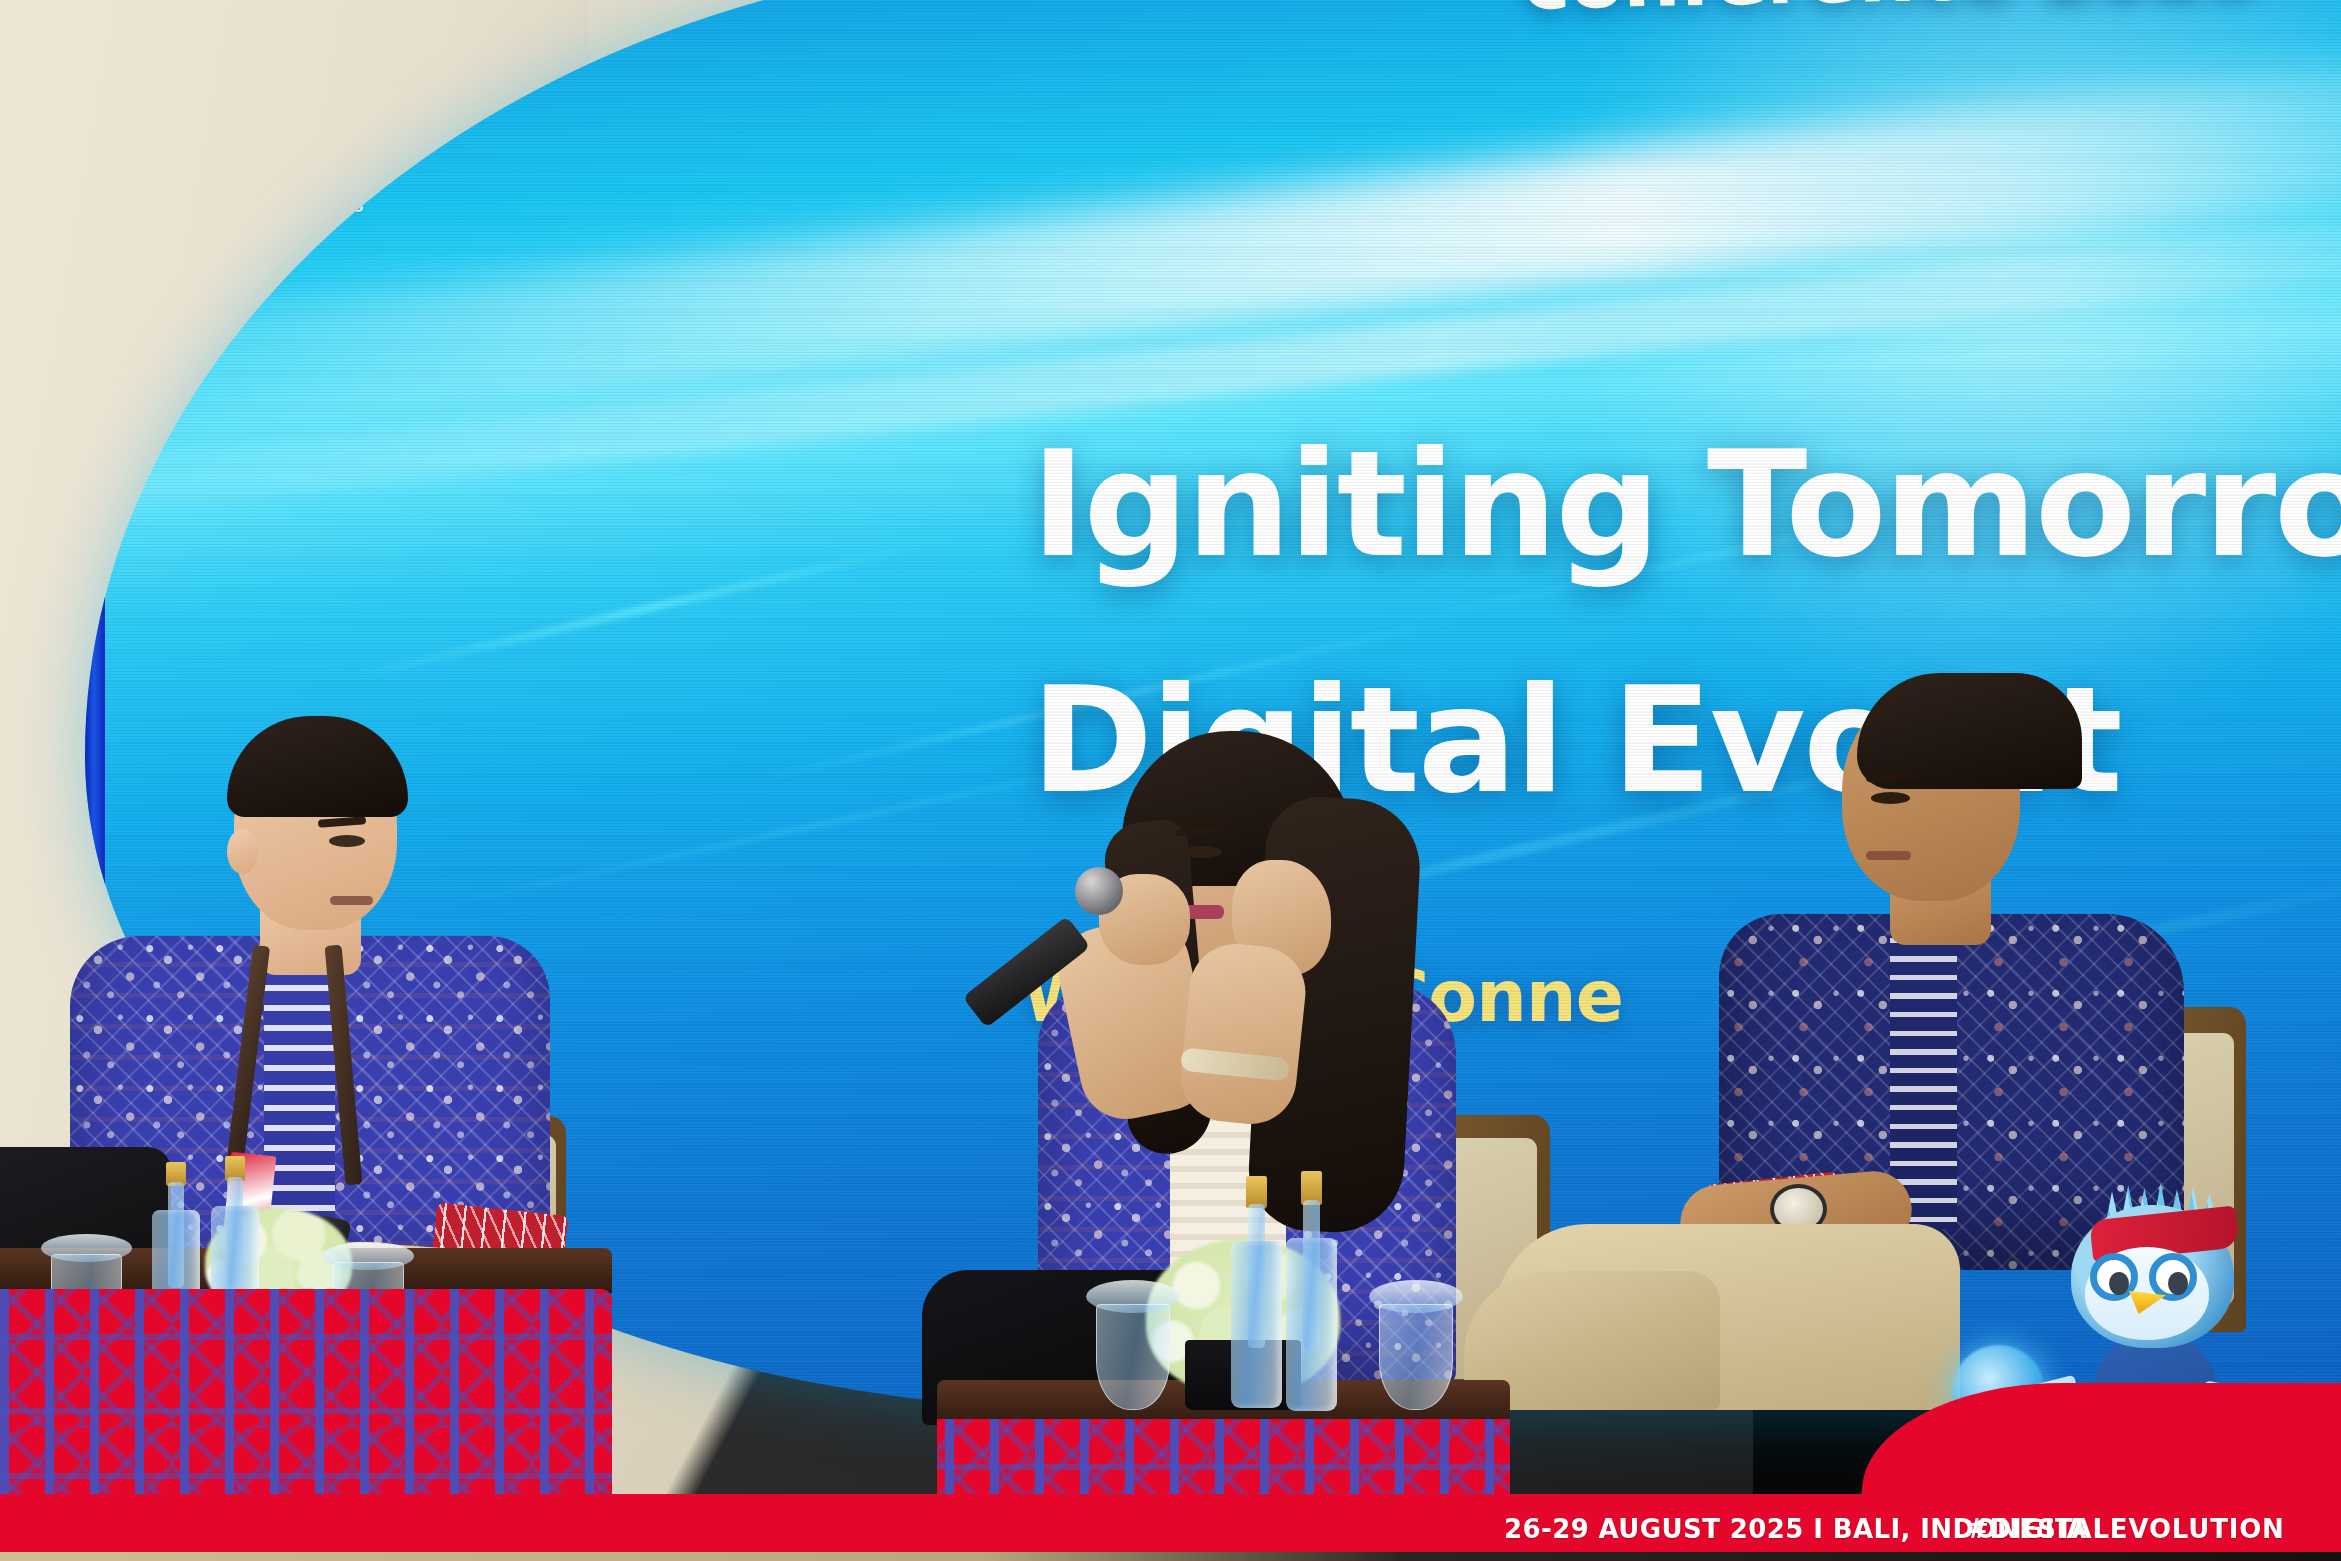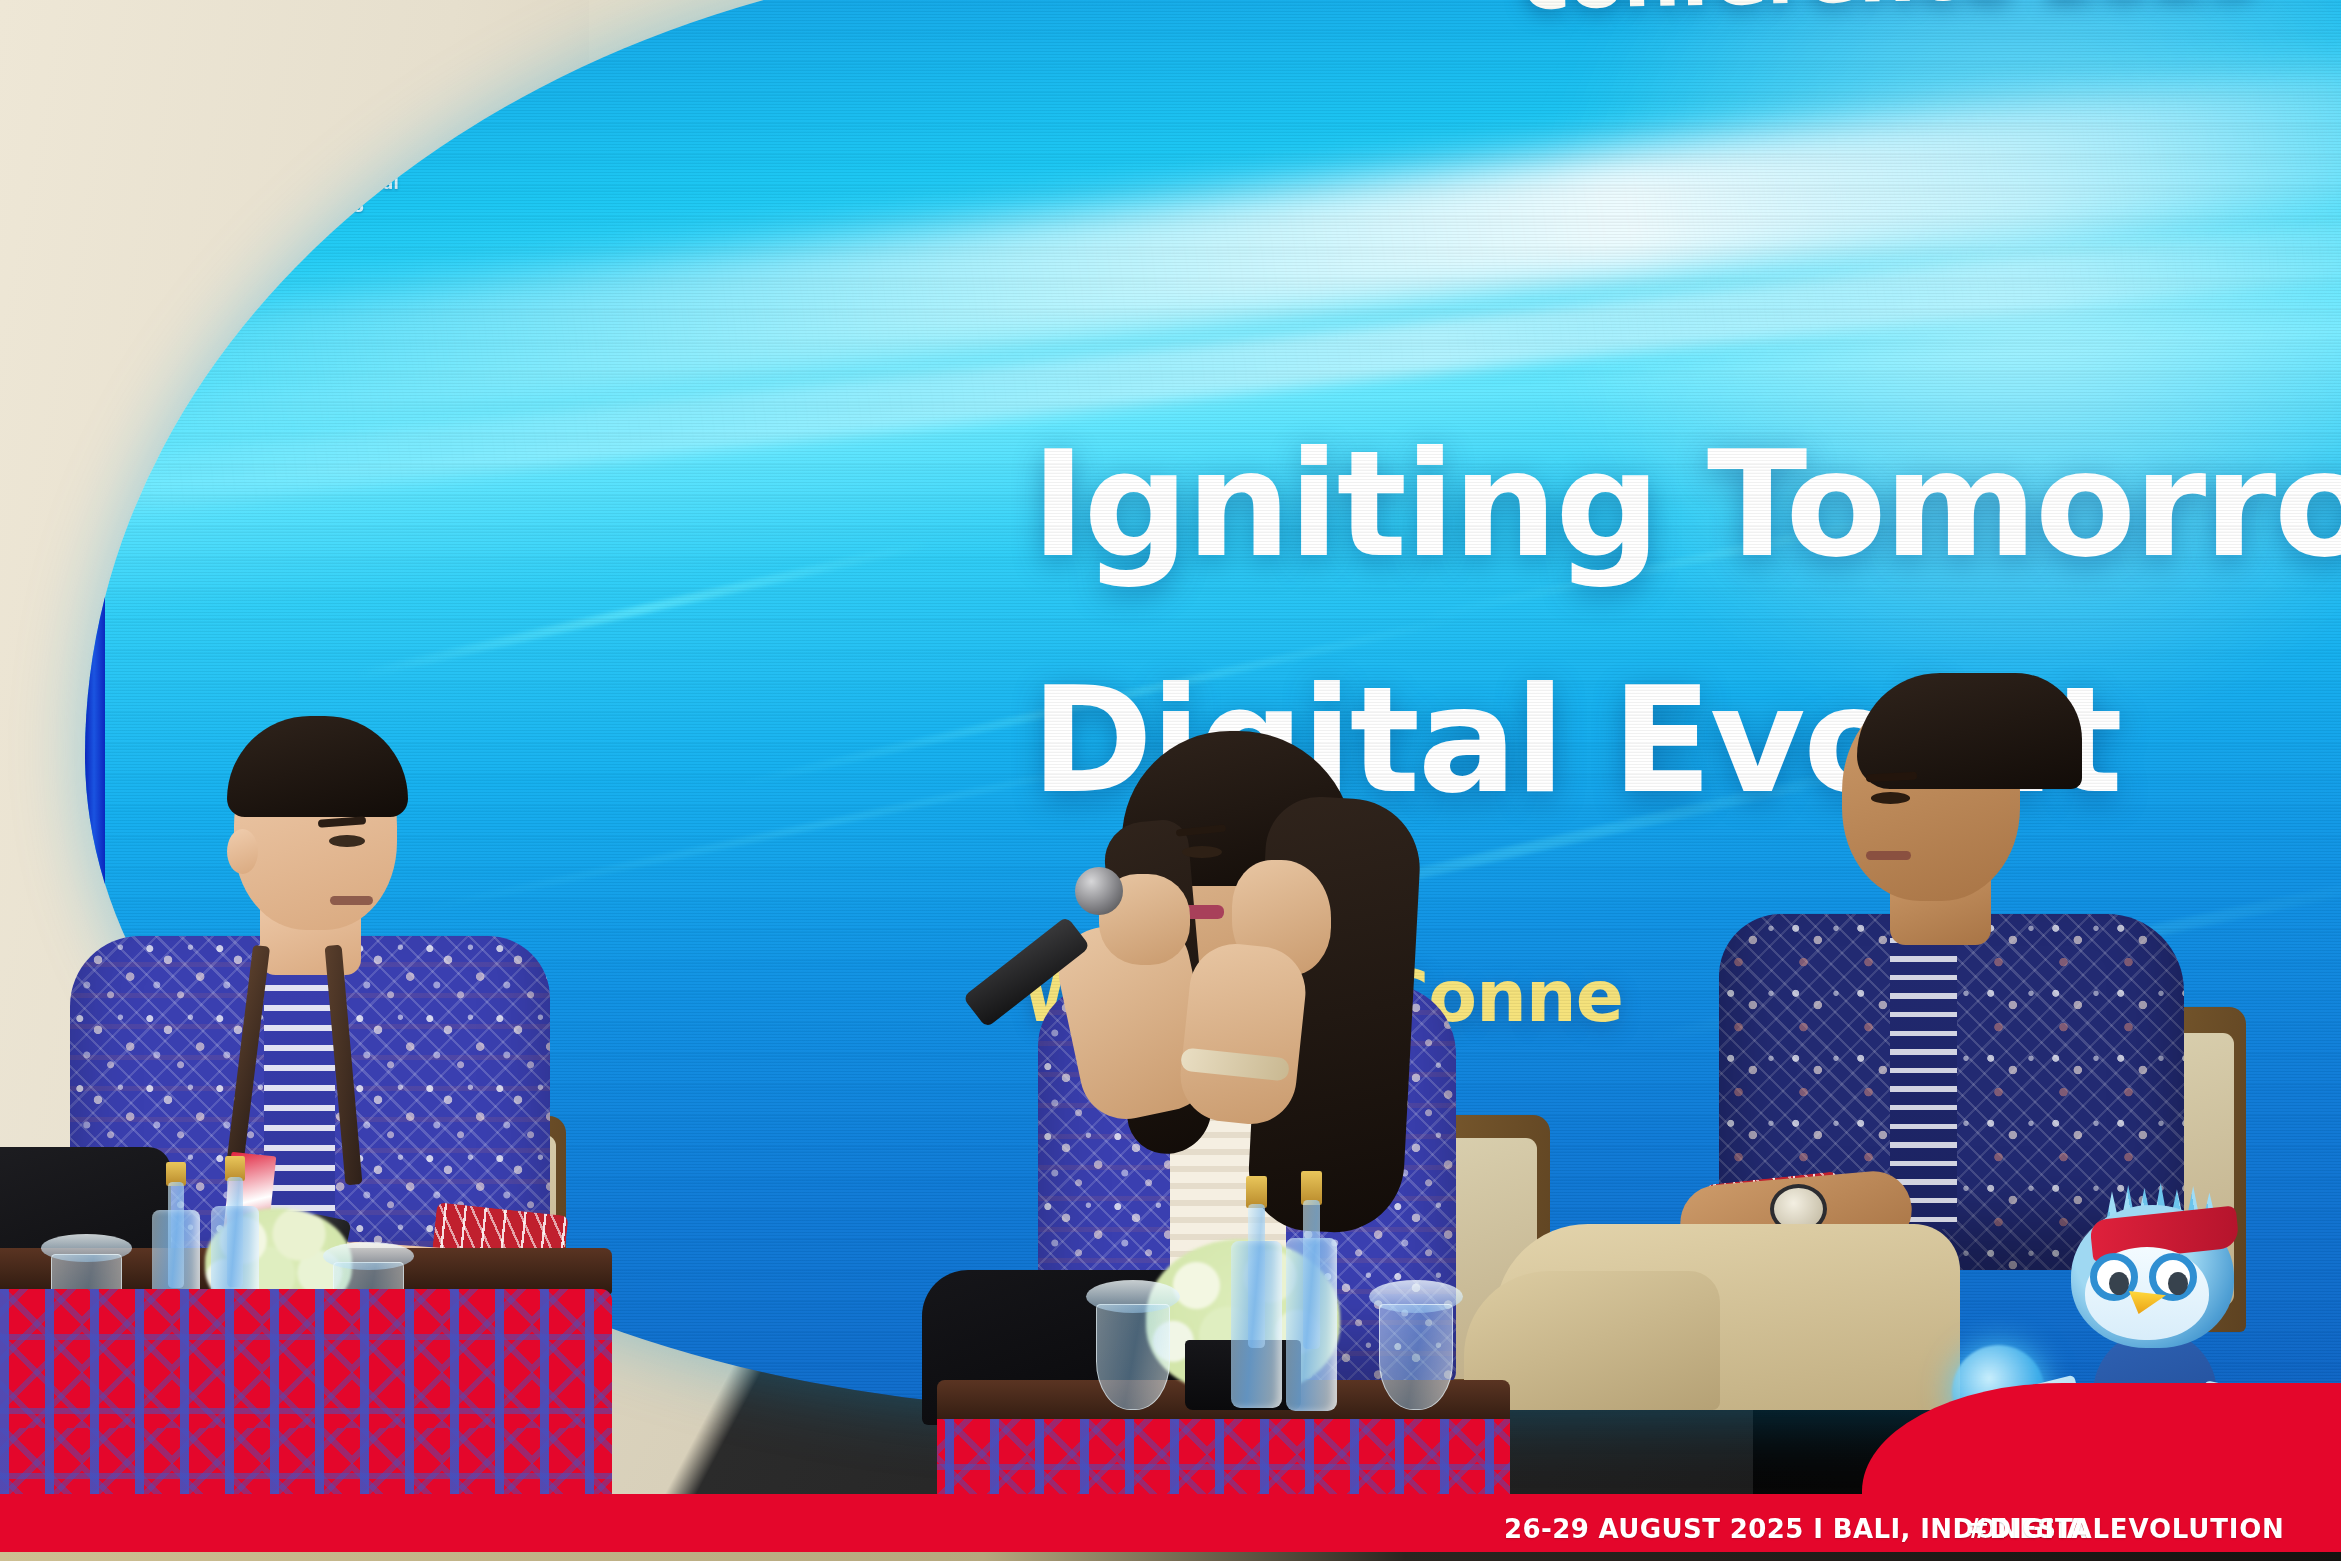--- a/index.html
+++ b/index.html
@@ -468,21 +468,21 @@
             <ellipse cx="104" cy="78" rx="13" ry="10"></ellipse>
           <ellipse cx="130" cy="76" rx="12" ry="9"></ellipse>
             <ellipse cx="154" cy="80" rx="10" ry="8"></ellipse>
           <ellipse cx="100" cy="98" rx="10" ry="8"></ellipse>
             <ellipse cx="124" cy="96" rx="9" ry="7"></ellipse>
           <ellipse cx="112" cy="114" rx="7" ry="6"></ellipse>
         </g>
       </svg>
       <div class="logo-sub">
         <div>bali annual</div>
-        <div>telkom international</div>
+        <div>batic international</div>
         <div>conference 2025</div>
       </div>
     </div>
 
     <div class="scanlines"></div>
     <div class="led-edge"></div>
   </div>
 
   <div class="person" style="left:-46px; top:713px; width:697px; height:635px;">
 

